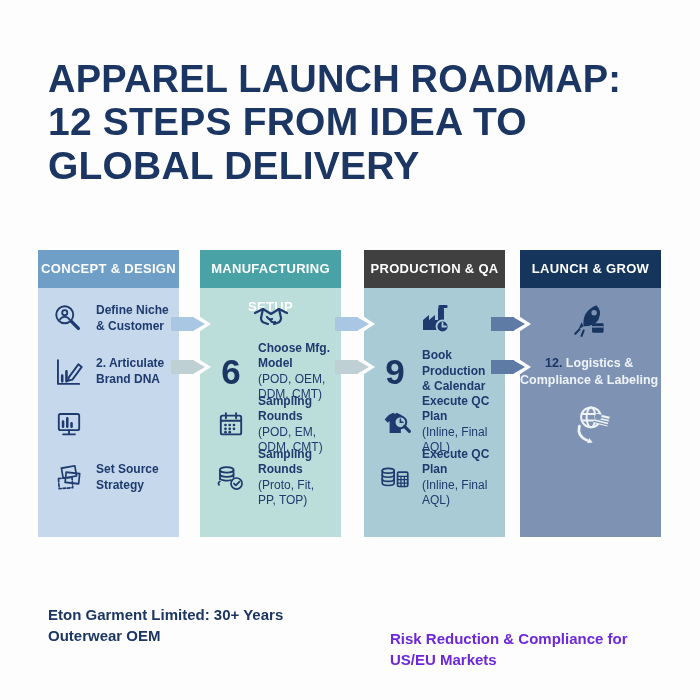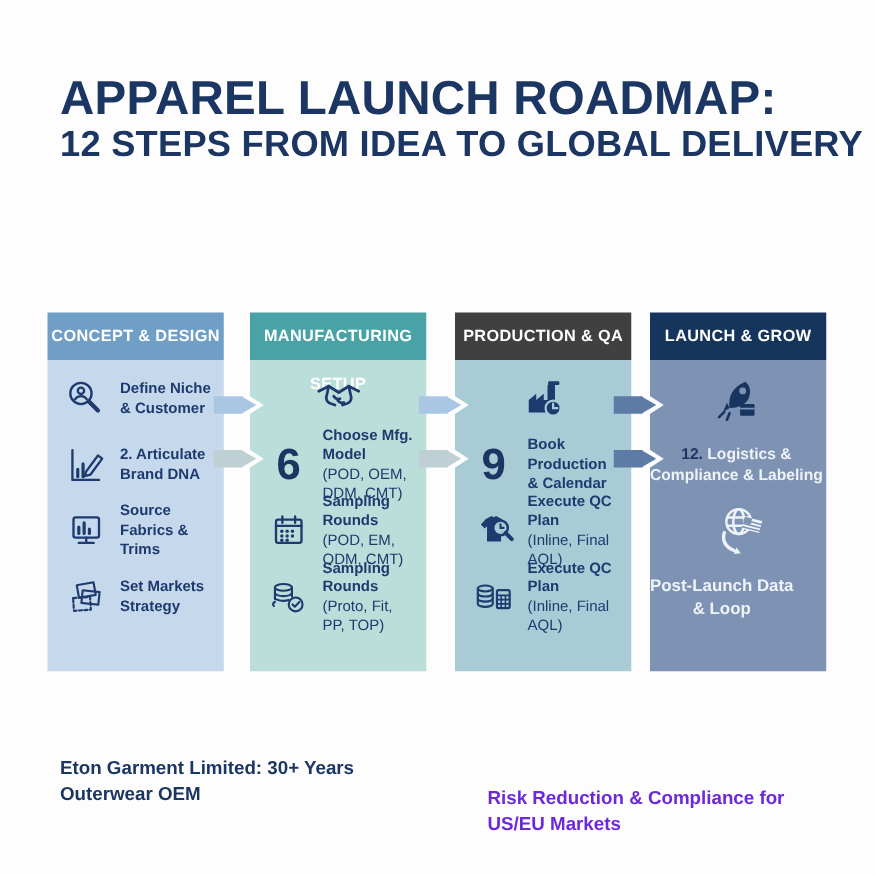--- a/index.html
+++ b/index.html
@@ -1,20 +1,20 @@
 <!DOCTYPE html>
 <html><head>
 <meta charset="utf-8">
 <style>
   html,body{margin:0;padding:0;}
   body{font-family:"Liberation Sans", sans-serif;background:#fdfdfd;}
   #canvas{position:relative;width:700px;height:700px;background:#fdfdfd;overflow:hidden;}
 
   .title1{position:absolute;left:48px;top:58px;font-size:38px;font-weight:bold;color:#1c3663;letter-spacing:.2px;}
-  .title2{position:absolute;left:48px;top:100px;font-size:29px;font-weight:bold;color:#1c3663;letter-spacing:.2px;}
+  .title2{position:absolute;left:48px;top:100px;font-size:39px;font-weight:bold;color:#1c3663;letter-spacing:.2px;}
 
   .col{position:absolute;top:250px;width:141px;}
   .colhead{height:38px;line-height:38px;text-align:center;color:#fff;font-size:13px;font-weight:bold;letter-spacing:.3px;}
   .colbody{height:249px;padding-top:4px;box-sizing:border-box;}
 
   .row{display:flex;align-items:center;gap:8px;padding:0 8px 0 12px;height:53px;}
   .row.center{justify-content:center;padding:0;}
   .iconbox{flex:0 0 38px;display:flex;align-items:center;justify-content:center;}
   .txt{font-size:12px;line-height:1.28;font-weight:bold;color:#1e3a6e;}
   .txt .paren{font-weight:normal;}
@@ -68,31 +68,30 @@
         <span class="txt"><span>2. Articulate</span><br><span>Brand DNA</span></span>
       </div>
       <div class="row">
         <span class="iconbox">
           <svg width="34" height="34" viewBox="0 0 40 40" fill="none" stroke="#1e3a6e" stroke-width="2.2" stroke-linecap="round" stroke-linejoin="round">
             <rect x="8" y="7" width="24" height="19" rx="2"></rect>
             <path d="M13 22 v-6 M18 22 v-10 M23 22 v-4" stroke-width="3"></path>
             <path d="M20 26 v5 M13 31 h14"></path>
           </svg>
         </span>
-        <span class="txt"><span>Source Fabrics &amp;</span><br><span>Trims</span></span>
       </div>
       <div class="row">
         <span class="iconbox">
           <svg width="34" height="34" viewBox="0 0 40 40" fill="none" stroke="#1e3a6e" stroke-width="2" stroke-linecap="round" stroke-linejoin="round">
             <rect x="12" y="7" width="16" height="12" transform="rotate(-10 20 13)"></rect>
             <rect x="16" y="14" width="16" height="12" transform="rotate(6 24 20)"></rect>
             <rect x="8" y="20" width="16" height="12" transform="rotate(-4 16 26)" stroke-dasharray="3 2.2"></rect>
           </svg>
         </span>
-        <span class="txt"><span>Set Markets</span><br><span>Strategy</span></span>
+        <span class="txt"><span>Set Source</span><br><span>Strategy</span></span>
       </div>
     </div>
   </section>
 
   <section class="col" style="left:200px">
     <header class="colhead" style="background:#49a2a5">MANUFACTURING SETUP</header>
     <div class="colbody" style="background:#bcdeda">
       <div class="row center">
         <span class="iconbox">
           <svg width="46" height="40" viewBox="0 0 40 40" fill="none" stroke="#1e3a6e" stroke-width="2.2" stroke-linecap="round" stroke-linejoin="round">
@@ -217,23 +216,20 @@
             <g transform="rotate(14 30 16)">
               <rect x="23" y="11" width="13" height="9" fill="#eef3f8" stroke="none"></rect>
               <path d="M23 13.5 h13 M23 16 h13 M23 18.5 h13" stroke="#7e92b4" stroke-width="1.1"></path>
               <rect x="23" y="11" width="5.5" height="4.5" fill="#7e92b4" stroke="none"></rect>
             </g>
             <path d="M9.5 21 q-2.5 9 7 13" stroke-width="2.4"></path>
             <path d="M16.5 36.5 l5 -0.5 -3.2 -4.2 z" fill="#eef3f8" stroke="none"></path>
           </svg>
         </span>
       </div>
-      <div class="row">
-        <div class="c4label big"><span>Post-Launch Data</span><br><span>&amp; Loop</span></div>
-      </div>
     </div>
   </section>
 
   <div class="arrow" style="left:171px;top:313px">
     <div class="shaft" style="background:#a9c7e3"></div>
       <div class="headw"></div>
       <div class="headc" style="border-left-color:#a9c7e3"></div>
   </div>
   <div class="arrow" style="left:171px;top:356px">
     <div class="shaft" style="background:#bfd0d4"></div>

